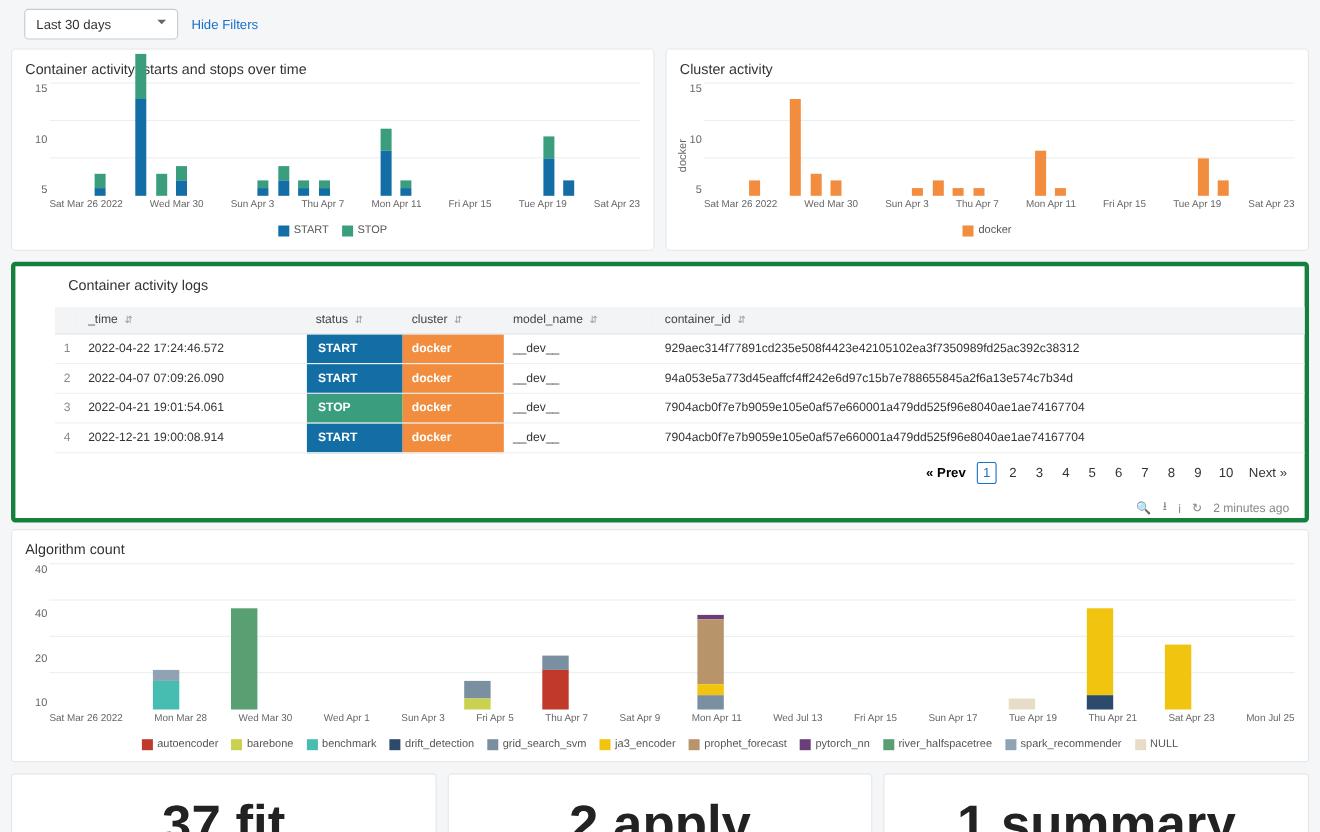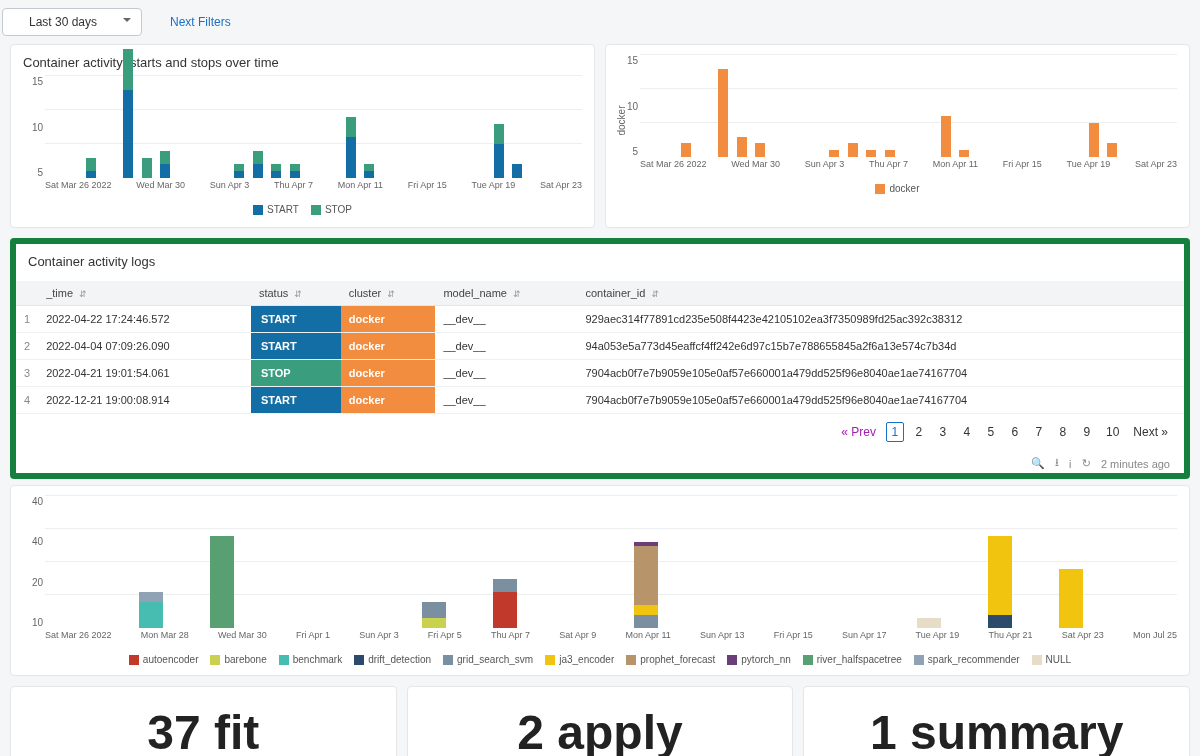--- a/index.html
+++ b/index.html
@@ -1,17 +1,17 @@
 <!DOCTYPE html>
 <html><head>
 <meta charset="utf-8">
 <style>
 * { box-sizing: border-box; margin: 0; padding: 0; }
 body { font-family: -apple-system, "Helvetica Neue", Arial, sans-serif; background: #f5f6f7; color: #333; font-size: 12px; }
-.toolbar { display: flex; align-items: center; gap: 28px; padding: 8px 2px; text-align: center; }
+.toolbar { display: flex; align-items: center; gap: 12px; padding: 8px 22px; }
 .dropdown { background: #fff; border: 1px solid #c5cad1; border-radius: 4px; padding: 6px 28px 6px 10px; position: relative; min-width: 140px; cursor: pointer; }
 .dropdown::after { content: ""; position: absolute; right: 10px; top: 50%; transform: translateY(-50%); border: 4px solid transparent; border-top-color: #666; }
 .link { color: #1870c9; cursor: pointer; font-size: 12px; }
 .panel-row { display: flex; gap: 10px; padding: 0 10px 10px; }
 .panel { background: #fff; border: 1px solid #e5e6e8; border-radius: 4px; padding: 10px 12px 12px; flex: 1; }
 .panel-title { font-size: 13px; color: #333; margin-bottom: 6px; }
 .chart-area { position: relative; height: 120px; margin-left: 22px; }
 .yaxis { position: absolute; left: -20px; top: 0; bottom: 18px; display: flex; flex-direction: column-reverse; justify-content: space-between; font-size: 10px; color: #666; width: 18px; text-align: right; }
 .gridlines { position: absolute; left: 0; right: 0; top: 0; bottom: 18px; }
 .gridlines div { position: absolute; left: 0; right: 0; border-top: 1px solid #eceef0; }
@@ -19,52 +19,52 @@
 .bar-col { flex: 1; display: flex; align-items: flex-end; justify-content: center; gap: 1px; }
 .bar { width: 10px; display: flex; flex-direction: column-reverse; }
 .bar-seg { width: 100%; }
 .xaxis { position: absolute; left: 0; right: 0; bottom: 0; height: 16px; display: flex; justify-content: space-between; font-size: 9px; color: #666; }
 .xaxis span { white-space: nowrap; }
 .legend { display: flex; flex-wrap: wrap; gap: 12px; justify-content: center; margin-top: 8px; font-size: 10px; color: #555; }
 .legend span { display: flex; align-items: center; gap: 4px; }
 .swatch { width: 10px; height: 10px; display: inline-block; }
 .yaxis-label { position: absolute; transform: rotate(-90deg); left: -34px; top: 50%; font-size: 10px; color: #666; transform-origin: center; }
 
-.table-panel { margin: 0 10px 6px; background: #fff; border: 6px solid #15803d; border-radius: 4px; }
+.table-panel { margin: 0 10px 6px; background: #fff; border: 4px solid #15803d; border-radius: 4px; padding-left: 36px; }
 .table-panel .panel-title { padding: 10px 12px 6px; }
 table { width: 100%; border-collapse: collapse; font-size: 11px; }
 th { text-align: left; padding: 6px 8px; background: #f2f4f5; color: #444; font-weight: normal; border-bottom: 1px solid #e5e6e8; }
 th .sort { display: inline-block; margin-left: 3px; color: #999; font-size: 9px; }
 td { padding: 7px 8px; border-bottom: 1px solid #eef0f1; font-family: Liberation Sans, sans-serif; }
 td.idx { width: 22px; color: #888; text-align: left; font-family: inherit; }
 td.status { color: #fff; font-weight: 600; padding: 7px 10px; }
 td.cluster { background: #f28c3e; color: #fff; font-weight: 600; }
 .status-start { background: #126ea5; }
 .status-stop { background: #3a9e7e; }
 .pager { display: flex; justify-content: flex-end; align-items: center; gap: 6px; padding: 8px 12px; font-size: 12px; }
 .page-btn { min-width: 18px; text-align: center; cursor: pointer; padding: 2px 4px; border-radius: 2px; }
 .page-btn.active { border: 1px solid #1870c9; color: #1870c9; }
-.page-btn.disabled { color: #a21caf; cursor: default; }
+.page-btn.disabled { color: #000000; cursor: default; font-weight: bold; }
 .meta-row { display: flex; justify-content: flex-end; align-items: center; gap: 10px; padding: 4px 14px 0; color: #888; font-size: 11px; }
 .meta-row .icon { cursor: pointer; }
 
 .algo-panel { margin: 0 10px 10px; background: #fff; border: 1px solid #e5e6e8; border-radius: 4px; padding: 10px 12px; }
 .algo-chart { position: relative; height: 150px; margin-left: 22px; }
 .algo-chart .bars .bar { width: 24px; }
 
 .counts-row { display: flex; gap: 10px; padding: 0 10px 10px; }
 .count-card { flex: 1; background: #fff; border: 1px solid #e5e6e8; border-radius: 4px; padding: 18px 12px; text-align: center; }
 .count-val { font-size: 48px; font-weight: 700; color: #222; }
 </style>
 </head>
 <body>
 
 <div class="toolbar">
   <div class="dropdown">Last 30 days</div>
-  <span class="link">Next Filters</span>
+  <span class="link">Hide Filters</span>
 </div>
 
 <div class="panel-row">
   <div class="panel" style="flex:1">
     <div class="panel-title">Container activity: starts and stops over time</div>
     <div class="chart-area" id="chart-0">
         <div class="yaxis">
           <span>5</span>
           <span>10</span>
           <span>15</span>
@@ -207,20 +207,21 @@
           <span>Tue Apr 19</span>
           <span>Sat Apr 23</span>
         </div>
       </div>
     <div class="legend" id="legend-0">
         <span><i class="swatch" style="background:#126ea5"></i>START</span>
         <span><i class="swatch" style="background:#3a9e7e"></i>STOP</span>
       </div>
   </div>
   <div class="panel" style="flex:1">
+    <div class="panel-title">Cluster activity</div>
     <div class="chart-area" id="chart-1">
       <span class="yaxis-label">docker</span>
     <div class="yaxis">
           <span>5</span>
           <span>10</span>
           <span>15</span>
         </div>
         <div class="gridlines">
           <div style="bottom: 34px;"></div>
           <div style="bottom: 68px;"></div>
@@ -373,21 +374,21 @@
         <tr>
           <td class="idx">1</td>
           <td>2022-04-22 17:24:46.572</td>
           <td class="status status-start">START</td>
           <td class="cluster">docker</td>
           <td>__dev__</td>
           <td>929aec314f77891cd235e508f4423e42105102ea3f7350989fd25ac392c38312</td>
         </tr>
         <tr>
           <td class="idx">2</td>
-          <td>2022-04-04 07:09:26.090</td>
+          <td>2022-04-07 07:09:26.090</td>
           <td class="status status-start">START</td>
           <td class="cluster">docker</td>
           <td>__dev__</td>
           <td>94a053e5a773d45eaffcf4ff242e6d97c15b7e788655845a2f6a13e574c7b34d</td>
         </tr>
         <tr>
           <td class="idx">3</td>
           <td>2022-04-21 19:01:54.061</td>
           <td class="status status-stop">STOP</td>
           <td class="cluster">docker</td>
@@ -421,20 +422,21 @@
   <div class="meta-row">
     <span class="icon">🔍</span>
     <span class="icon">⭳</span>
     <span class="icon">ℹ</span>
     <span class="icon">↻</span>
     <span>2 minutes ago</span>
   </div>
 </div>
 
 <div class="algo-panel">
+  <div class="panel-title">Algorithm count</div>
   <div class="algo-chart" id="chart-2">
       <div class="yaxis">
         <span>10</span>
         <span>20</span>
         <span>40</span>
         <span>40</span>
       </div>
       <div class="gridlines">
         <div style="bottom: 33px;"></div>
         <div style="bottom: 66px;"></div>
@@ -511,27 +513,27 @@
           </div>
         </div>
         <div class="bar-col">
           <div class="bar"></div>
         </div>
       </div>
       <div class="xaxis">
         <span>Sat Mar 26 2022</span>
         <span>Mon Mar 28</span>
         <span>Wed Mar 30</span>
-        <span>Fri Apr 1</span>
+        <span>Wed Apr 1</span>
         <span>Sun Apr 3</span>
         <span>Fri Apr 5</span>
         <span>Thu Apr 7</span>
         <span>Sat Apr 9</span>
         <span>Mon Apr 11</span>
-        <span>Sun Apr 13</span>
+        <span>Wed Jul 13</span>
         <span>Fri Apr 15</span>
         <span>Sun Apr 17</span>
         <span>Tue Apr 19</span>
         <span>Thu Apr 21</span>
         <span>Sat Apr 23</span>
         <span>Mon Jul 25</span>
       </div>
     </div>
   <div class="legend" id="legend-2">
       <span><i class="swatch" style="background:#c0392b"></i>autoencoder</span>

